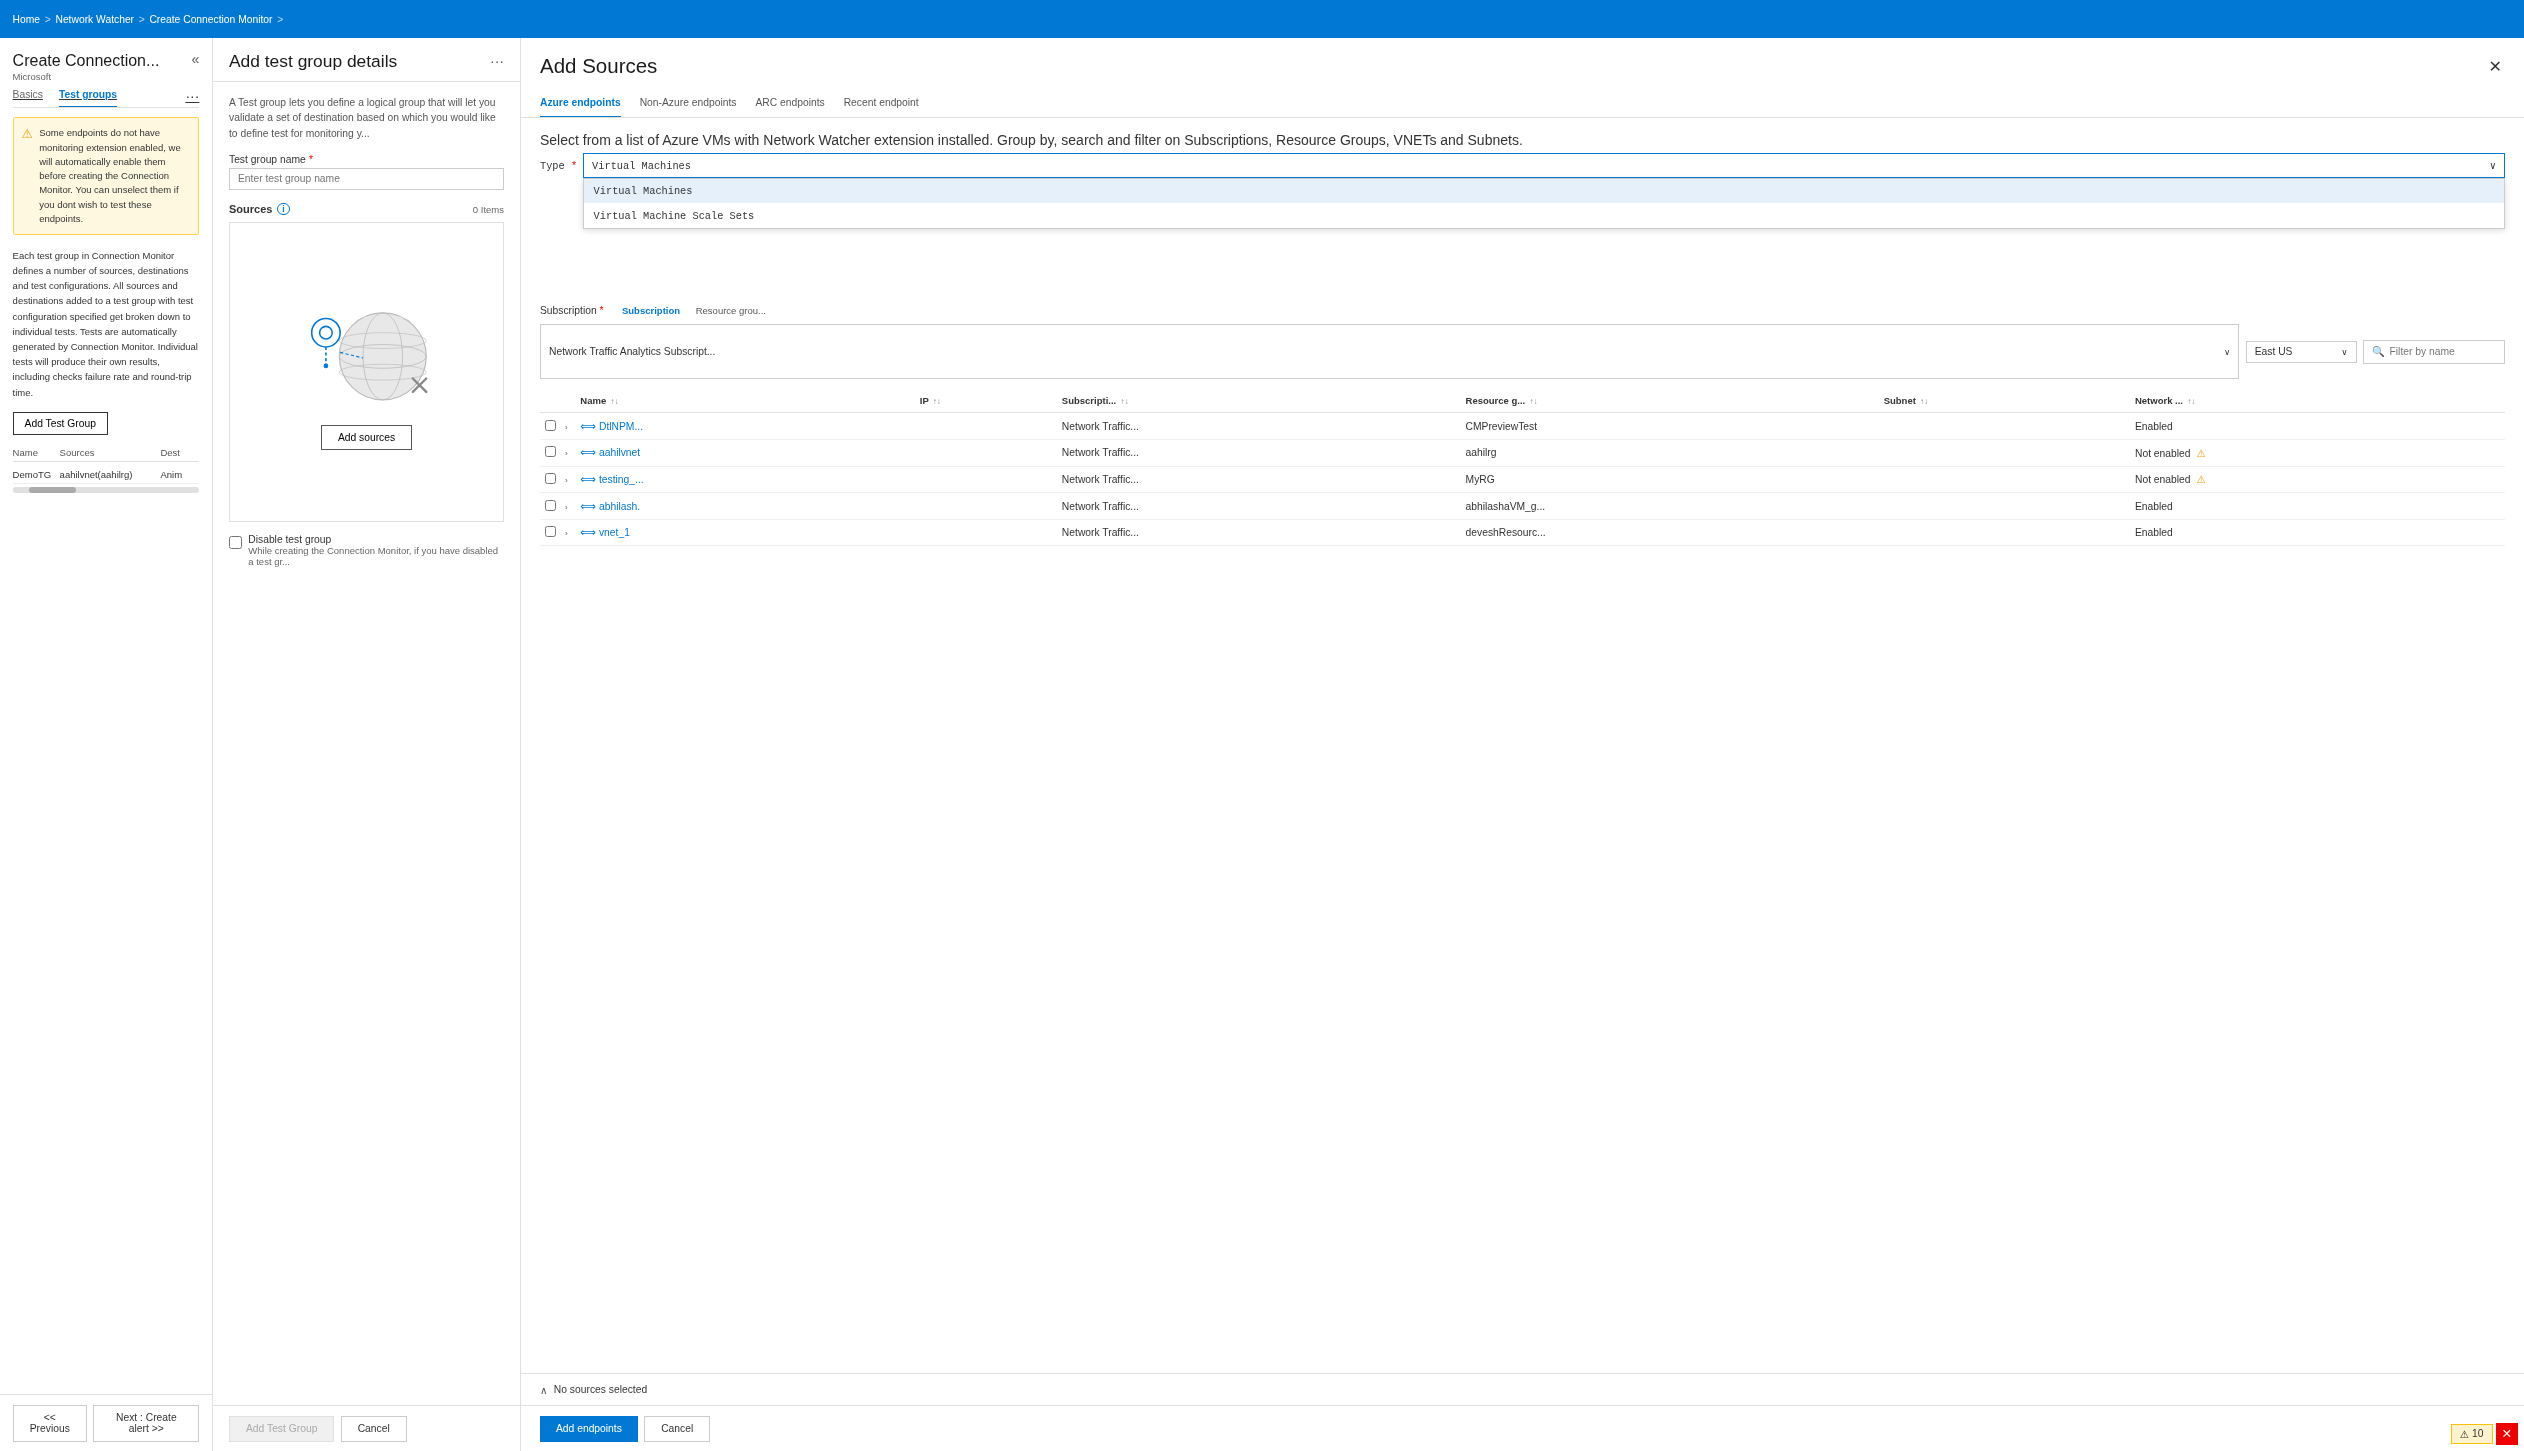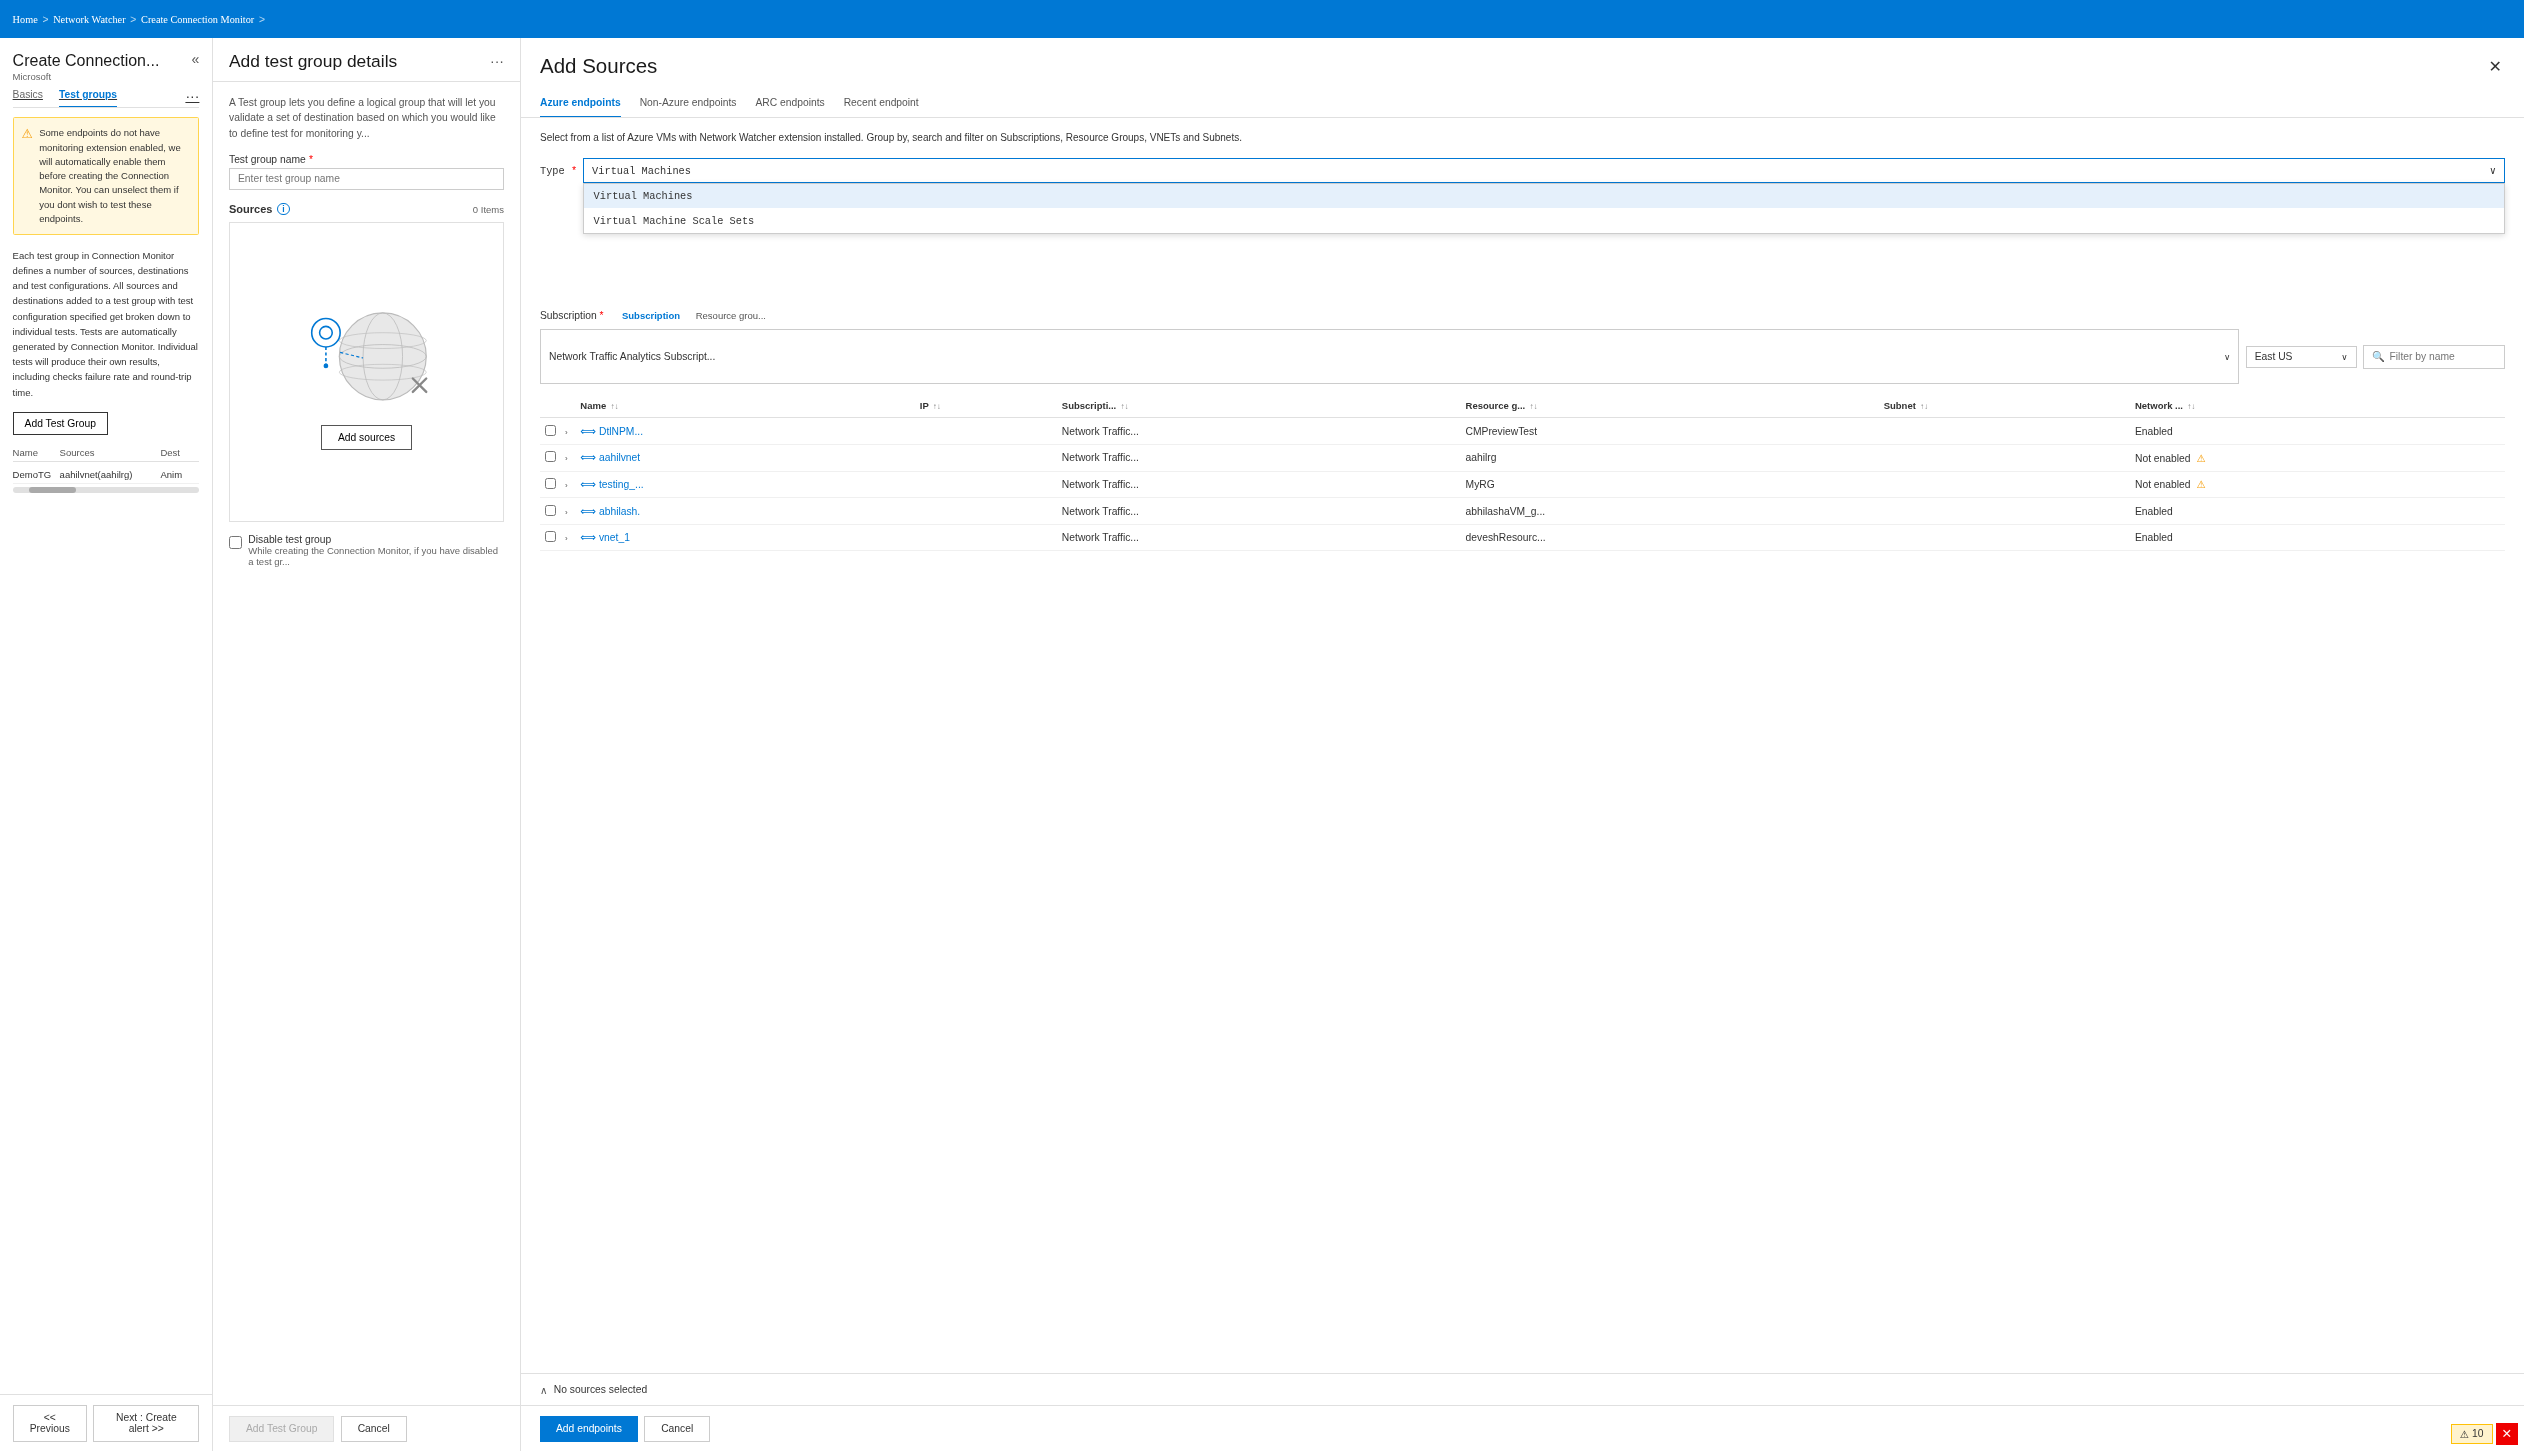--- a/index.html
+++ b/index.html
@@ -14,21 +14,21 @@
       padding: 0 12.6px;
       color: white;
     }
     .top-bar-breadcrumb {
       display: flex;
       align-items: center;
       gap: 4.7px;
       font-size: 10.3px;
       color: white;
     }
-    .top-bar-breadcrumb a { color: white; text-decoration: none; font-family: Liberation Serif, serif; }
+    .top-bar-breadcrumb a { color: white; text-decoration: none; }
     .top-bar-breadcrumb .sep { opacity: 0.7; }
 
     
     .main-layout {
       display: flex;
       height: calc(100vh - 38px);
     }
 
     
     .left-panel {
@@ -378,24 +378,24 @@
       font-weight: 600;
     }
 
     .right-panel-body {
       flex: 1;
       overflow-y: auto;
       padding: 12.6px 19px;
     }
 
     .right-desc {
-      font-size: 10px;
+      font-size: 14px;
       color: #333;
       line-height: 1.5;
-      margin-bottom: 13px;
+      margin-bottom: 2px;
     }
 
     .type-row {
       display: flex;
       align-items: center;
       gap: 6px;
       margin-bottom: 16px;
       position: relative;
       font-family: Liberation Mono, monospace;
     }

